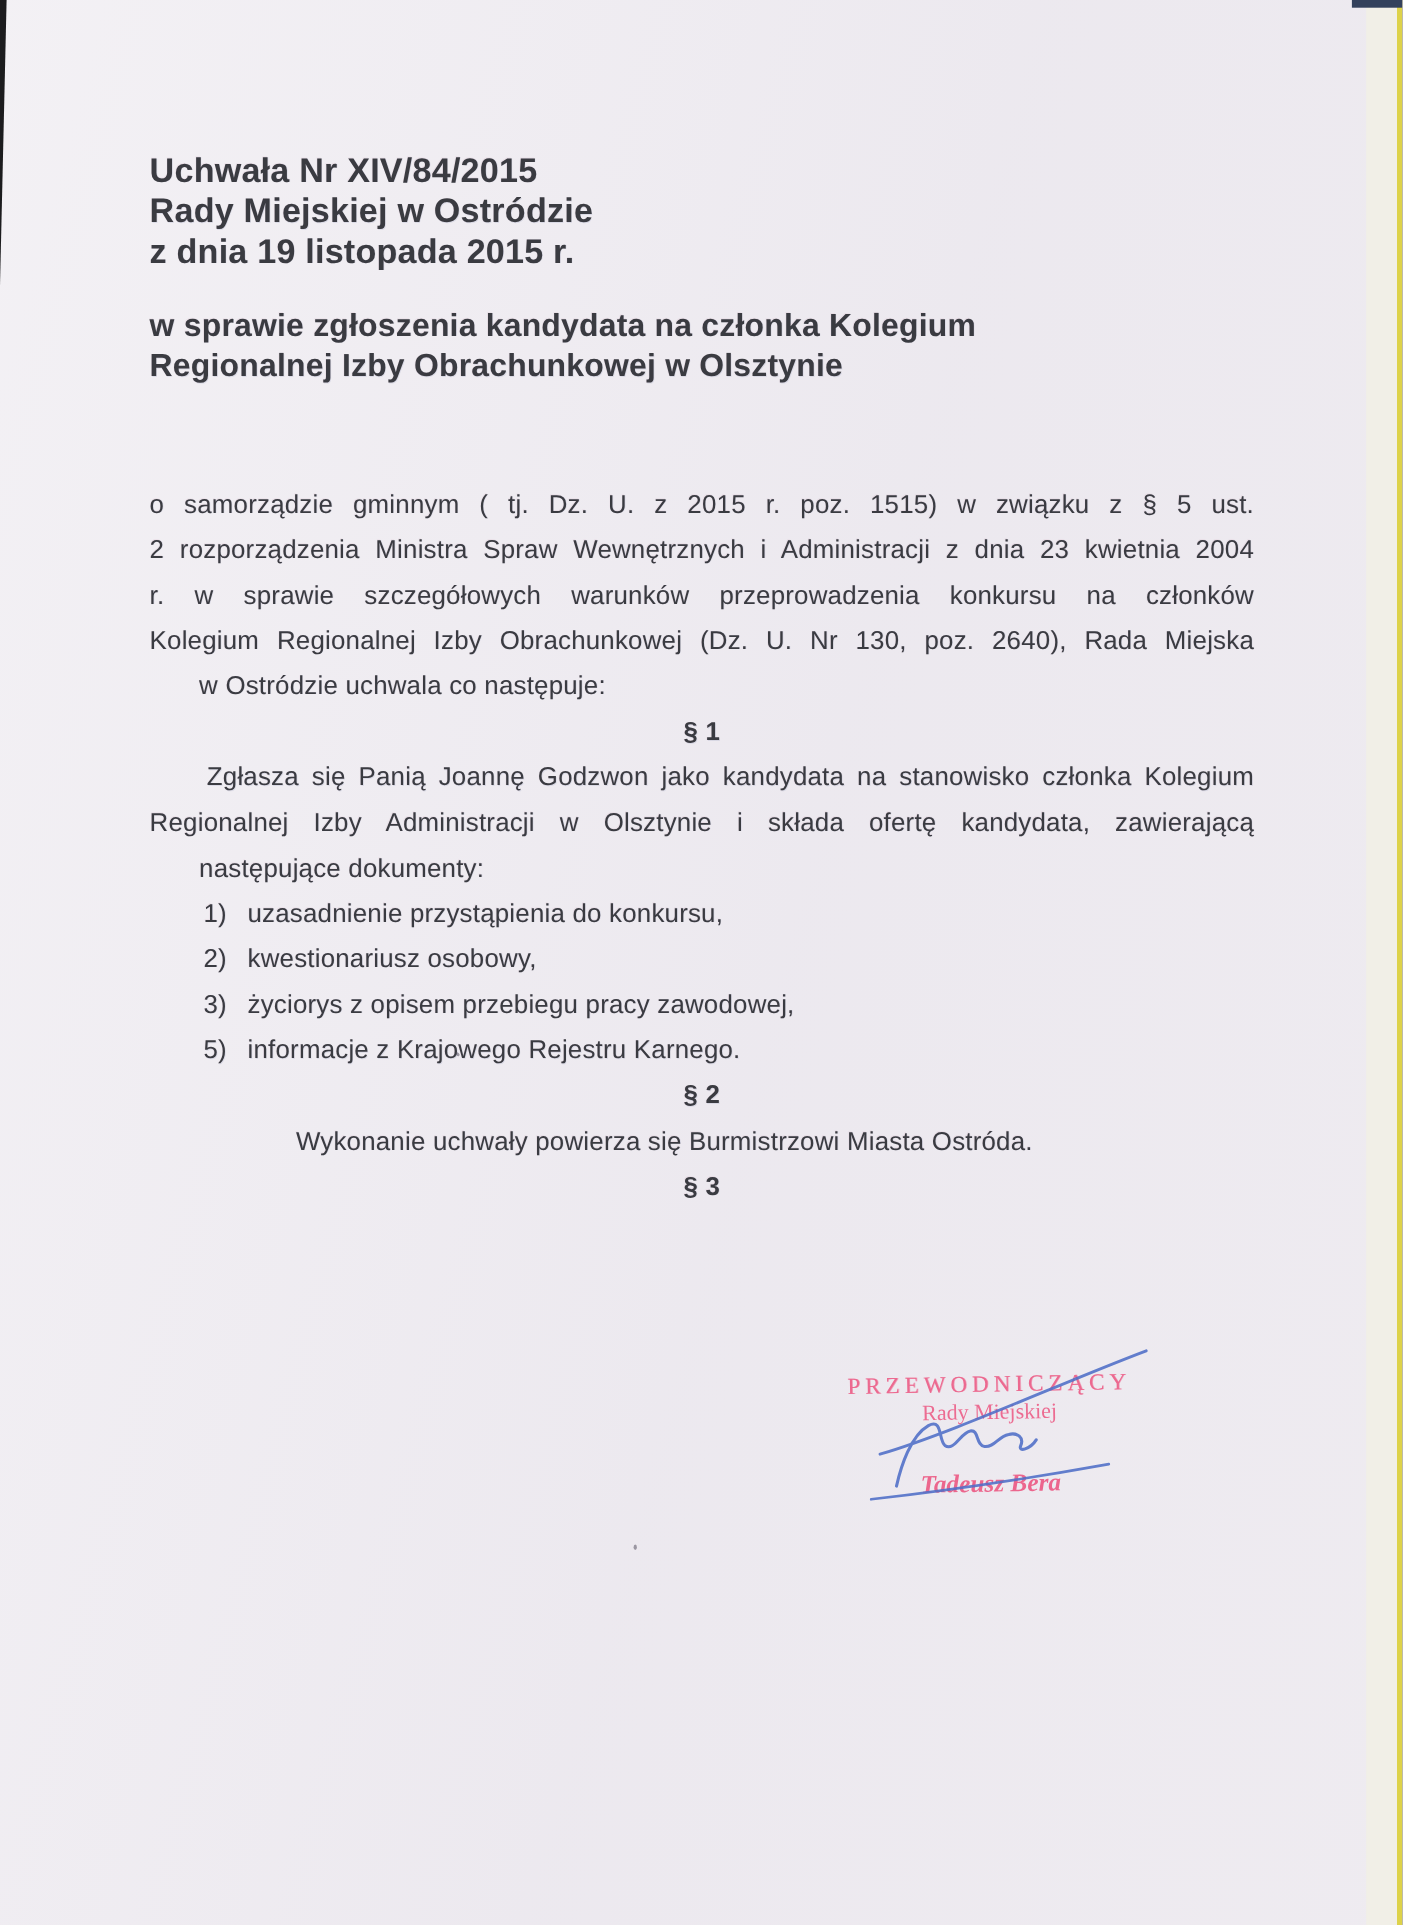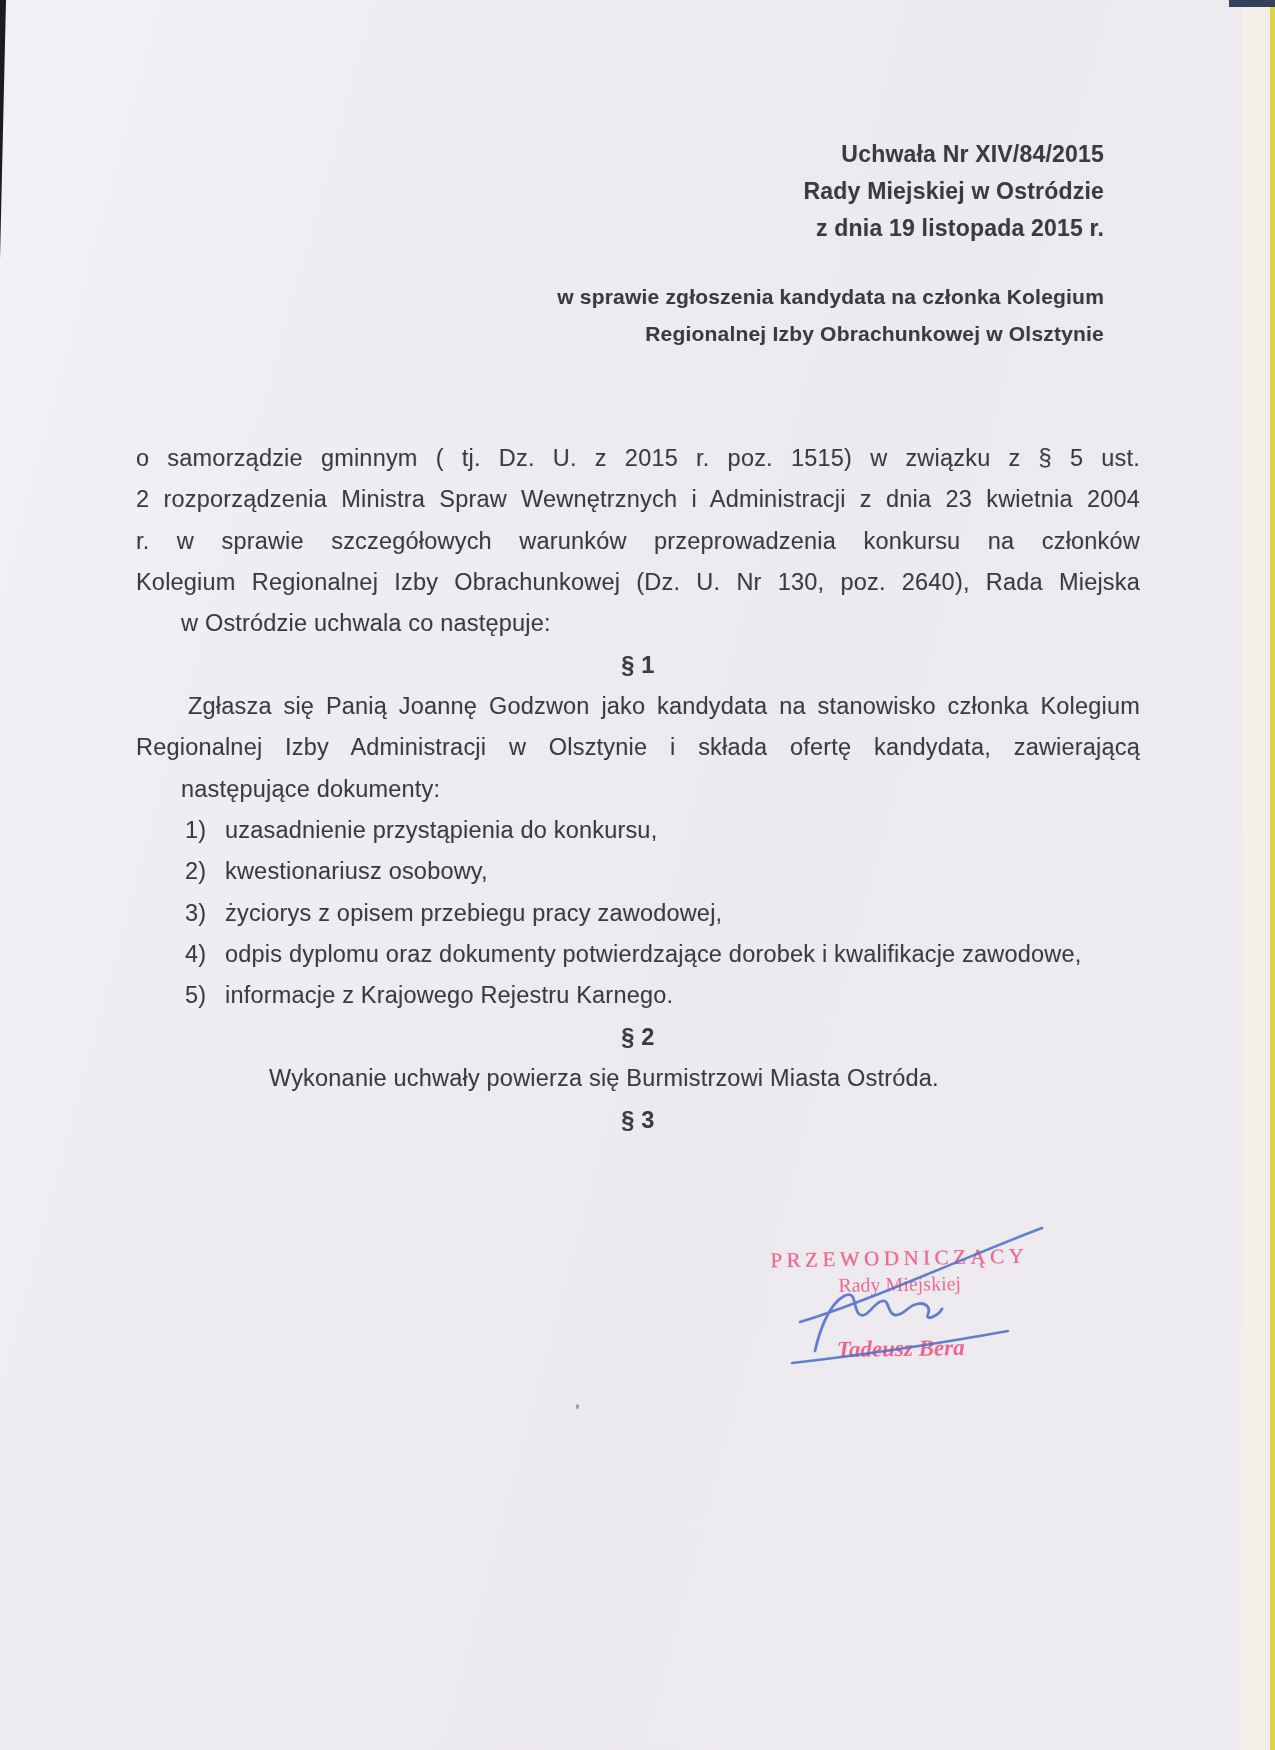--- a/index.html
+++ b/index.html
@@ -32,25 +32,25 @@
     border-left:6px solid #1c1c1e;
     border-bottom:260px solid transparent;
   }
   .speck{position:absolute;background:#9b97a2;border-radius:50%;}
 
   
   .doc-text{font-size:23.5px;letter-spacing:0.2px;
     text-shadow:0.6px 0.3px 0 rgba(40,60,130,0.10), -0.6px -0.3px 0 rgba(150,40,80,0.06);}
   .title-block{
     position:absolute;left:136px;top:136px;width:968px;
-    text-align:right;font-weight:bold;line-height:37px;font-size:23px;
+    text-align:left;font-weight:bold;line-height:37px;font-size:31px;
   }
   .subject-block{
     position:absolute;left:136px;top:278px;width:968px;
-    text-align:right;font-weight:bold;line-height:37px;font-size:21px;
+    text-align:left;font-weight:bold;line-height:37px;font-size:29px;
   }
   .body-block{
     position:absolute;left:136px;top:438px;width:1004px;
     line-height:41.35px;
   }
   .jline{text-align:justify;text-align-last:justify;}
   .nline{text-align:left;margin-left:45px;}
   .ind-preamble{text-indent:86px;}
   .ind-s1{text-indent:52px;}
   .ind-body{text-indent:88px;}
@@ -115,23 +115,20 @@
     <div class="list-row">
       <span class="list-marker">1)</span><span>uzasadnienie przystąpienia do konkursu,</span>
     </div>
     <div class="list-row">
       <span class="list-marker">2)</span><span>kwestionariusz osobowy,</span>
     </div>
     <div class="list-row">
       <span class="list-marker">3)</span><span>życiorys z opisem przebiegu pracy zawodowej,</span>
     </div>
     <div class="list-row">
-      <span class="list-marker">4)</span><span>odpis dyplomu oraz dokumenty potwierdzające dorobek i kwalifikacje zawodowe,</span>
-    </div>
-    <div class="list-row">
       <span class="list-marker">5)</span><span>informacje z Krajowego Rejestru Karnego.</span>
     </div>
 
     <div class="para-heading">§ 2</div>
     <div class="nline ind-body">Wykonanie uchwały powierza się Burmistrzowi Miasta Ostróda.</div>
 
     <div class="para-heading">§ 3</div>
   </div>
 
   <div class="stamp">

